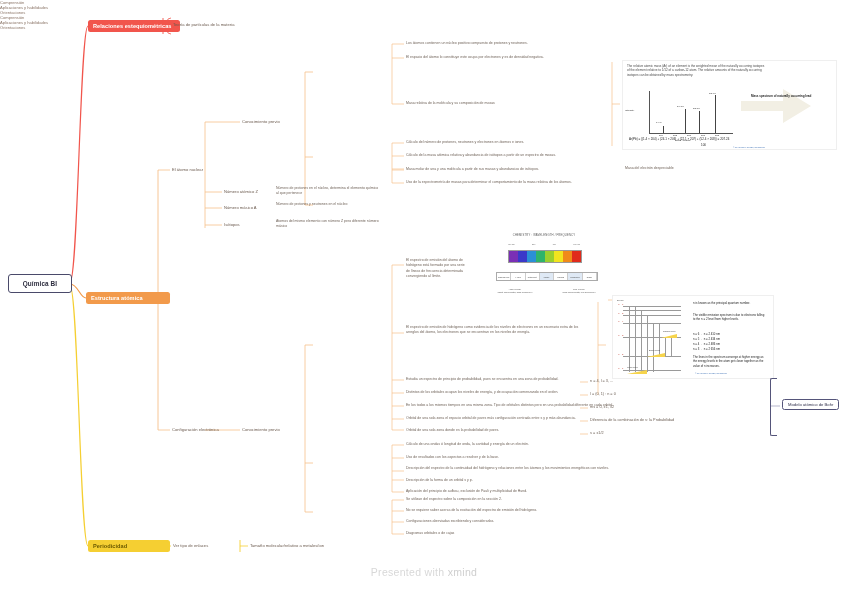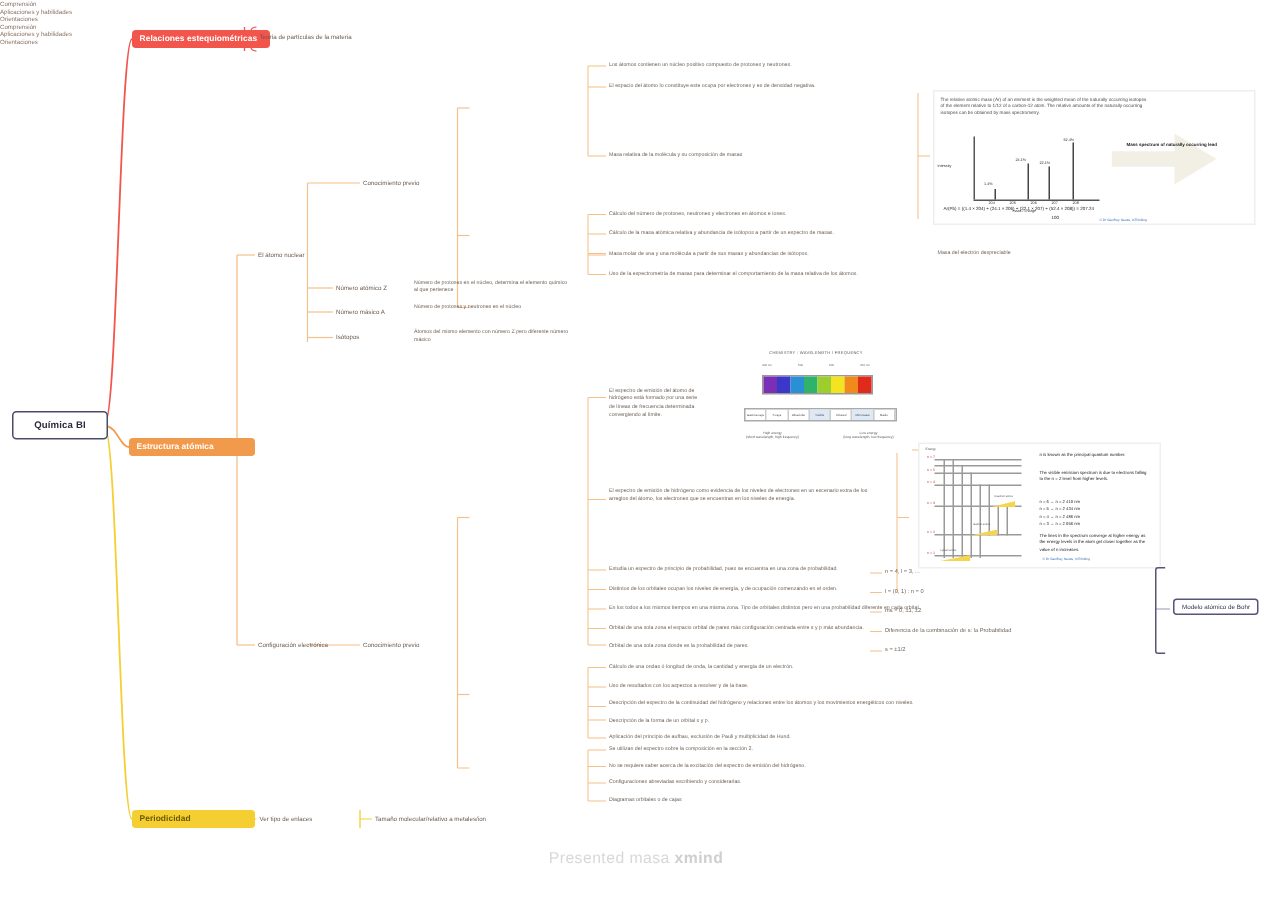--- a/index.html
+++ b/index.html
@@ -81,21 +81,21 @@
   .el-txt{position:absolute;font-size:2.9px;color:#222;line-height:1.5;}
   .el-mono{font-size:2.8px;color:#222;line-height:1.55;}
   .el-src{position:absolute;font-size:2.2px;color:#3b6fb5;}
 
   .bracket{position:absolute;border:1.1px solid #55557a;border-right:none;border-radius:2px 0 0 2px;}
 
   .footer{
     position:absolute;left:0;right:0;top:566px;text-align:center;
     font-size:10.5px;color:#d8d8d8;letter-spacing:.3px;
   }
-  .footer b{color:#cfcfcf;font-weight:700;}
+  .footer b{color:#cfcfcf;font-weight:400;}
 </style>
 </head>
 <body>
 
 <div class="canvas">
 
   <svg class="wires" viewBox="0 0 848 599">
 
     <path d="M70 282 C 78 282, 80 26, 88 26" stroke="#f1554c" stroke-width="1.2" fill="none"></path>
     <path d="M70 284 C 78 284, 80 298, 86 298" stroke="#f29a4b" stroke-width="1.2" fill="none"></path>
@@ -391,17 +391,17 @@
   <div class="para mid" style="left:406px;top:466px;">Descripción del espectro de la continuidad del hidrógeno y relaciones entre los átomos y los movimientos energéticos con niveles.</div>
   <div class="para mid" style="left:406px;top:478px;">Descripción de la forma de un orbital s y p.</div>
   <div class="para mid" style="left:406px;top:489px;">Aplicación del principio de aufbau, exclusión de Pauli y multiplicidad de Hund.</div>
 
   <div class="para mid" style="left:406px;top:497px;">Se utilizan del espectro sobre la composición en la sección 2.</div>
   <div class="para mid" style="left:406px;top:508px;">No se requiere saber acerca de la excitación del espectro de emisión del hidrógeno.</div>
   <div class="para mid" style="left:406px;top:519px;">Configuraciones abreviadas escribiendo y considerarlas.</div>
   <div class="para mid" style="left:406px;top:531px;">Diagramas orbitales o de cajas</div>
 
   <div class="footer">
-    <span>Presented masa</span>
+    <span>Presented with</span>
     <b>xmind</b>
   </div>
 
 </div>
 
 </body></html>

